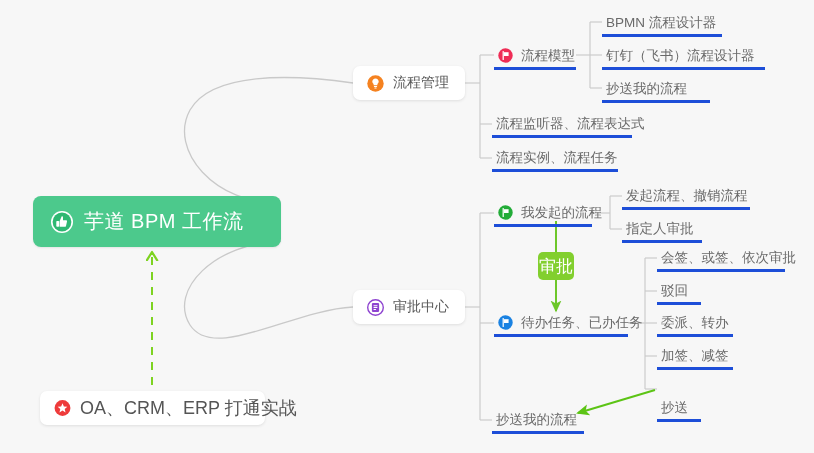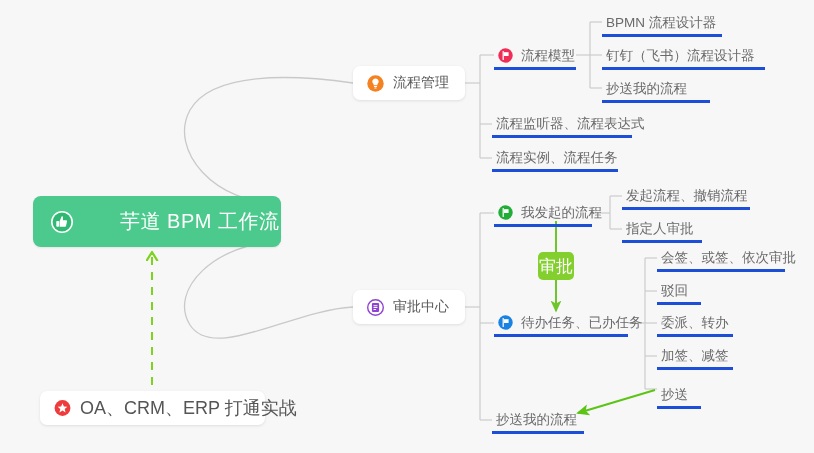--- a/index.html
+++ b/index.html
@@ -36,21 +36,20 @@
     top: 196px;
     width: 248px;
     height: 51px;
     background: #4cc98c;
     border-radius: 8px;
     display: flex;
     align-items: center;
     padding-left: 17px;
     box-sizing: border-box;
     box-shadow: 0 1px 2px rgba(0,0,0,0.08);
-    gap: 36px;
   }
   .root-label {
     color: #ffffff;
     font-size: 20px;
     letter-spacing: 0.5px;
     margin-left: 10px;
     white-space: nowrap;
   }
 
   
@@ -287,21 +286,21 @@
   </div>
   <div class="leaf-node" style="left:657px; top:279px; width:44px;">
     <span class="leaf-label">驳回</span>
   </div>
   <div class="leaf-node" style="left:657px; top:311px; width:76px;">
     <span class="leaf-label">委派、转办</span>
   </div>
   <div class="leaf-node" style="left:657px; top:344px; width:76px;">
     <span class="leaf-label">加签、减签</span>
   </div>
-  <div class="leaf-node" style="left:657px; top:383px; width:44px;align-items:center;">
+  <div class="leaf-node" style="left:657px; top:396px; width:44px;align-items:center;">
     <span class="leaf-label">抄送</span>
   </div>
 
   <div id="tag-approve">
     <span class="tag-label">审批</span>
   </div>
 
   <div class="card-node" id="node-oa-crm-erp">
     <span class="icon icon-round">
       <svg width="18" height="18" viewBox="0 0 18 18">

